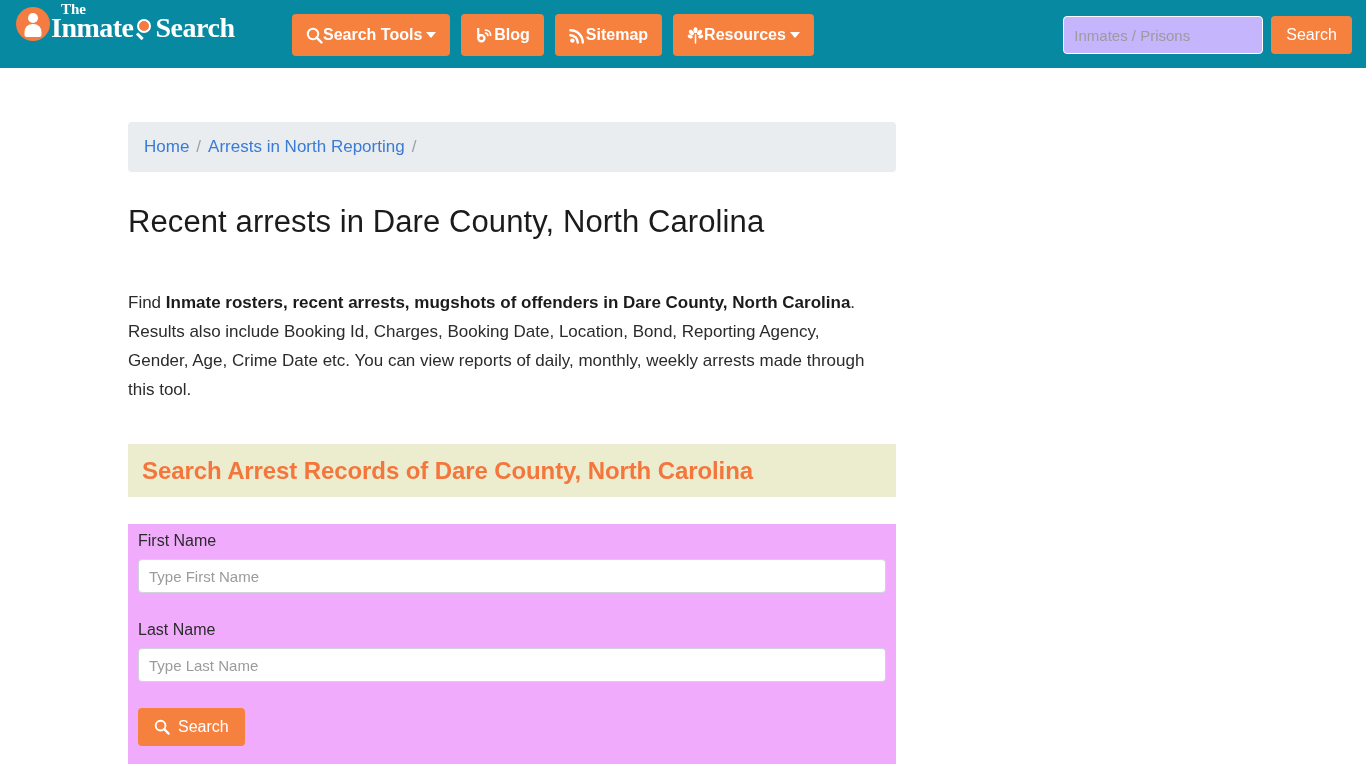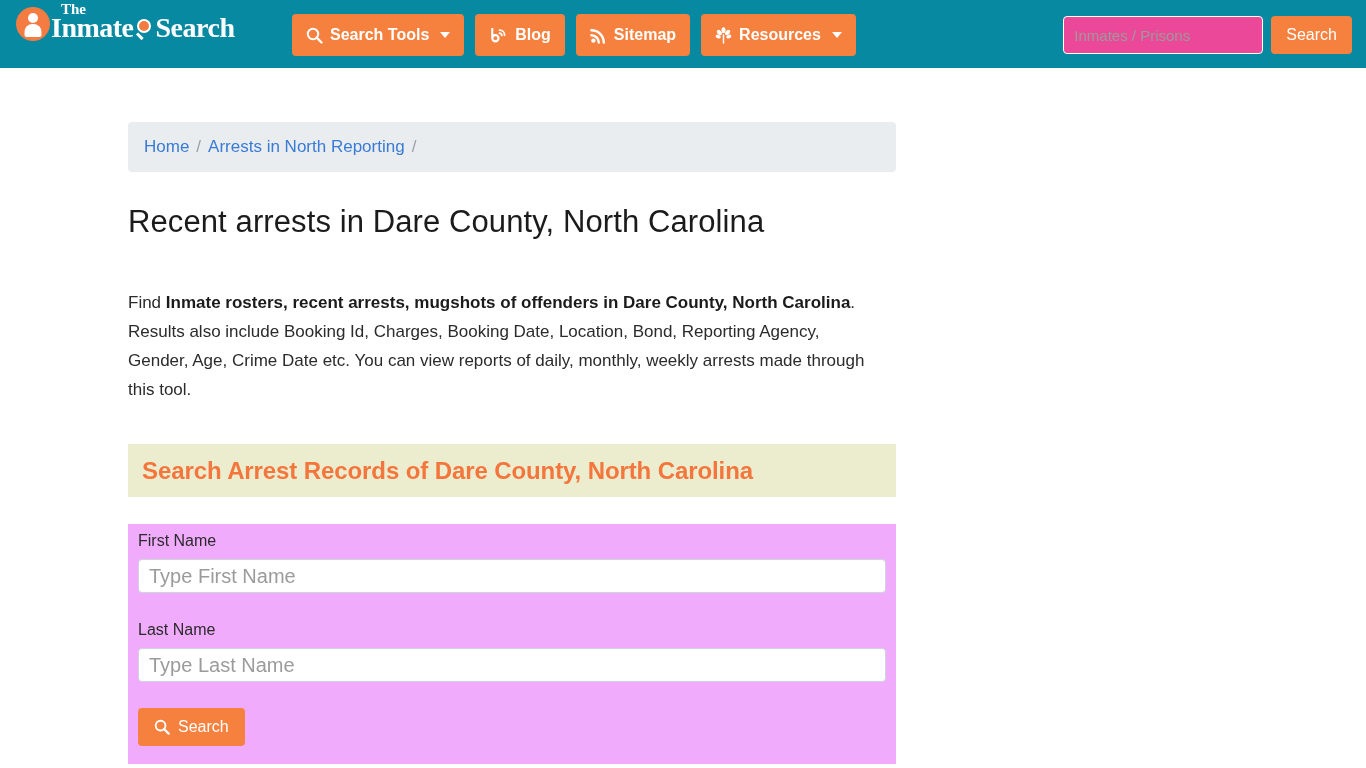--- a/index.html
+++ b/index.html
@@ -83,21 +83,21 @@
     position: absolute; left: 292px; top: 14px;
     display: flex; align-items: center; gap: 11px;
   }
   .nav-btn {
     background: #f6813f;
     color: #ffffff;
     border: none;
     border-radius: 4px;
     height: 42px;
     padding: 0 14px;
-    display: flex; align-items: center; gap: 7px;
+    display: flex; align-items: center; gap: 0;
     font-family: "Liberation Sans", sans-serif;
     font-size: 16px;
     font-weight: bold;
     cursor: pointer;
     white-space: nowrap;
   }
   .caret {
     width: 0; height: 0;
     border-left: 5px solid transparent;
     border-right: 5px solid transparent;
@@ -107,21 +107,21 @@
   .nav-icon { display: inline-flex; align-items: center; }
 
   .hdr-search {
     position: absolute; right: 14px; top: 16px;
     display: flex; align-items: center; gap: 8px;
   }
   .hdr-search input {
     width: 200px; height: 38px;
     border: 1px solid #ffffff;
     border-radius: 4px;
-    background: #ec4899;
+    background: #c4b5fd;
     padding: 0 10px;
     font-family: "Liberation Sans", sans-serif;
     font-size: 15px;
     color: #333;
     outline: none;
   }
   .hdr-search input::placeholder { color: #9b9b9b; }
   .hdr-search-btn {
     background: #f6813f;
     color: #ffffff;
@@ -196,21 +196,21 @@
     margin: 0 0 9px 0;
   }
   .form-input {
     display: block;
     width: 748px; height: 34px;
     border: 1px solid #ced4da;
     border-radius: 4px;
     background: #ffffff;
     padding: 0 10px;
     font-family: "Liberation Sans", sans-serif;
-    font-size: 20px;
+    font-size: 15px;
     color: #333;
     outline: none;
   }
   .form-input::placeholder { color: #9b9b9b; }
   .form-group { margin-bottom: 28px; }
   .form-group:last-of-type { margin-bottom: 26px; }
 
   .form-search-btn {
     background: #f6813f;
     color: #ffffff;

